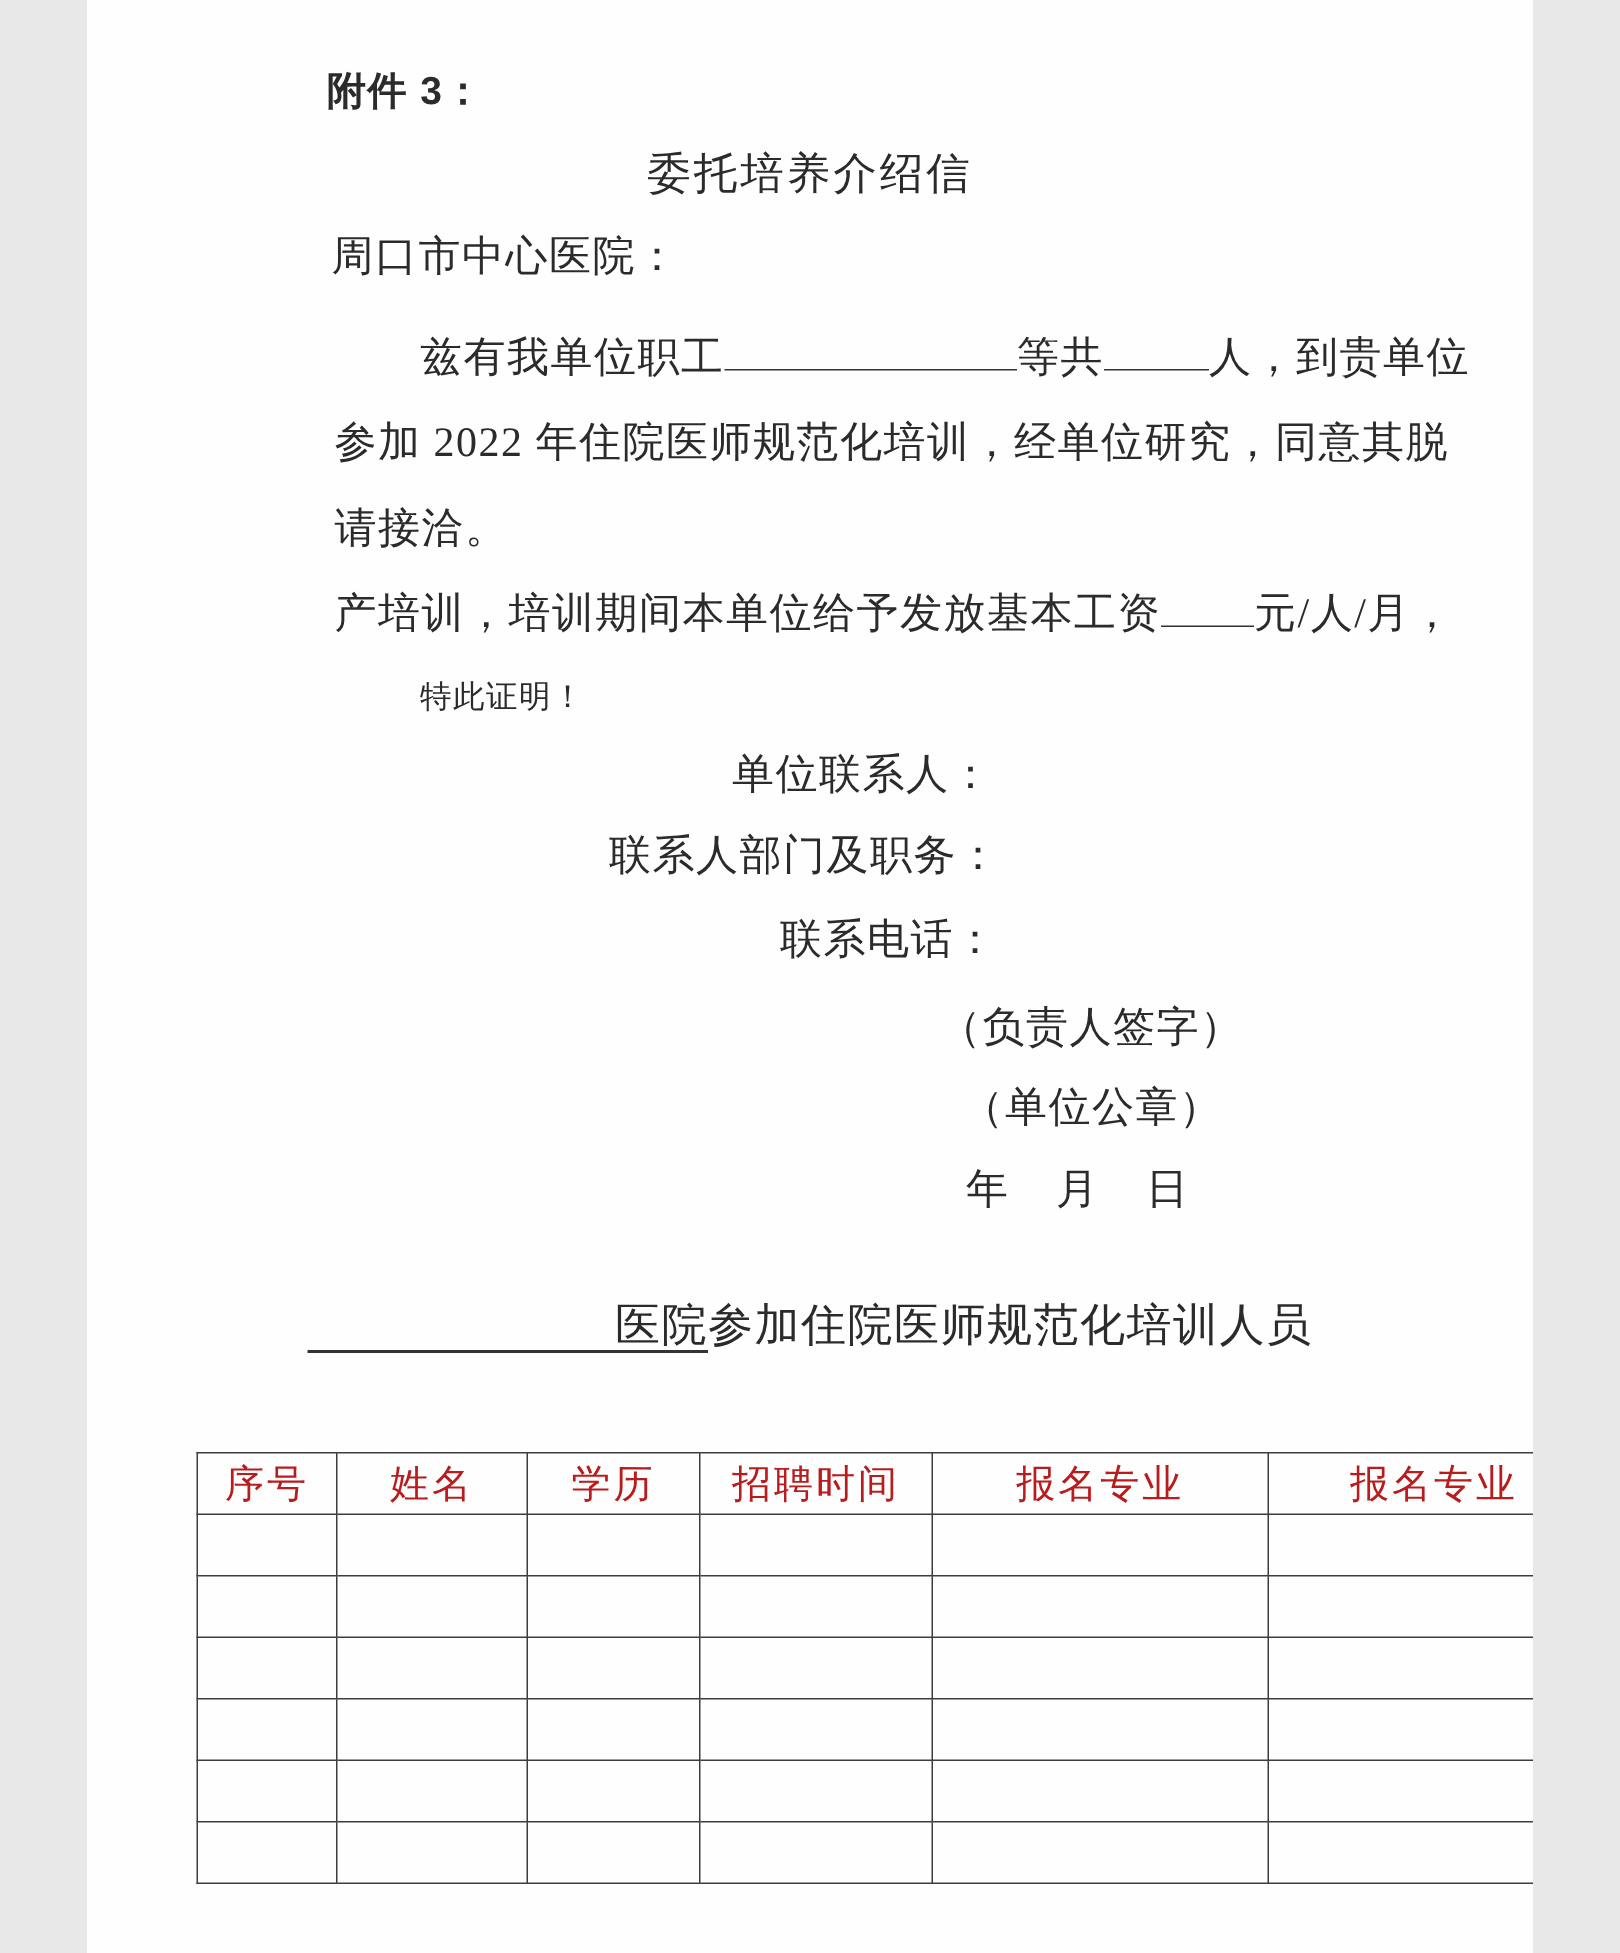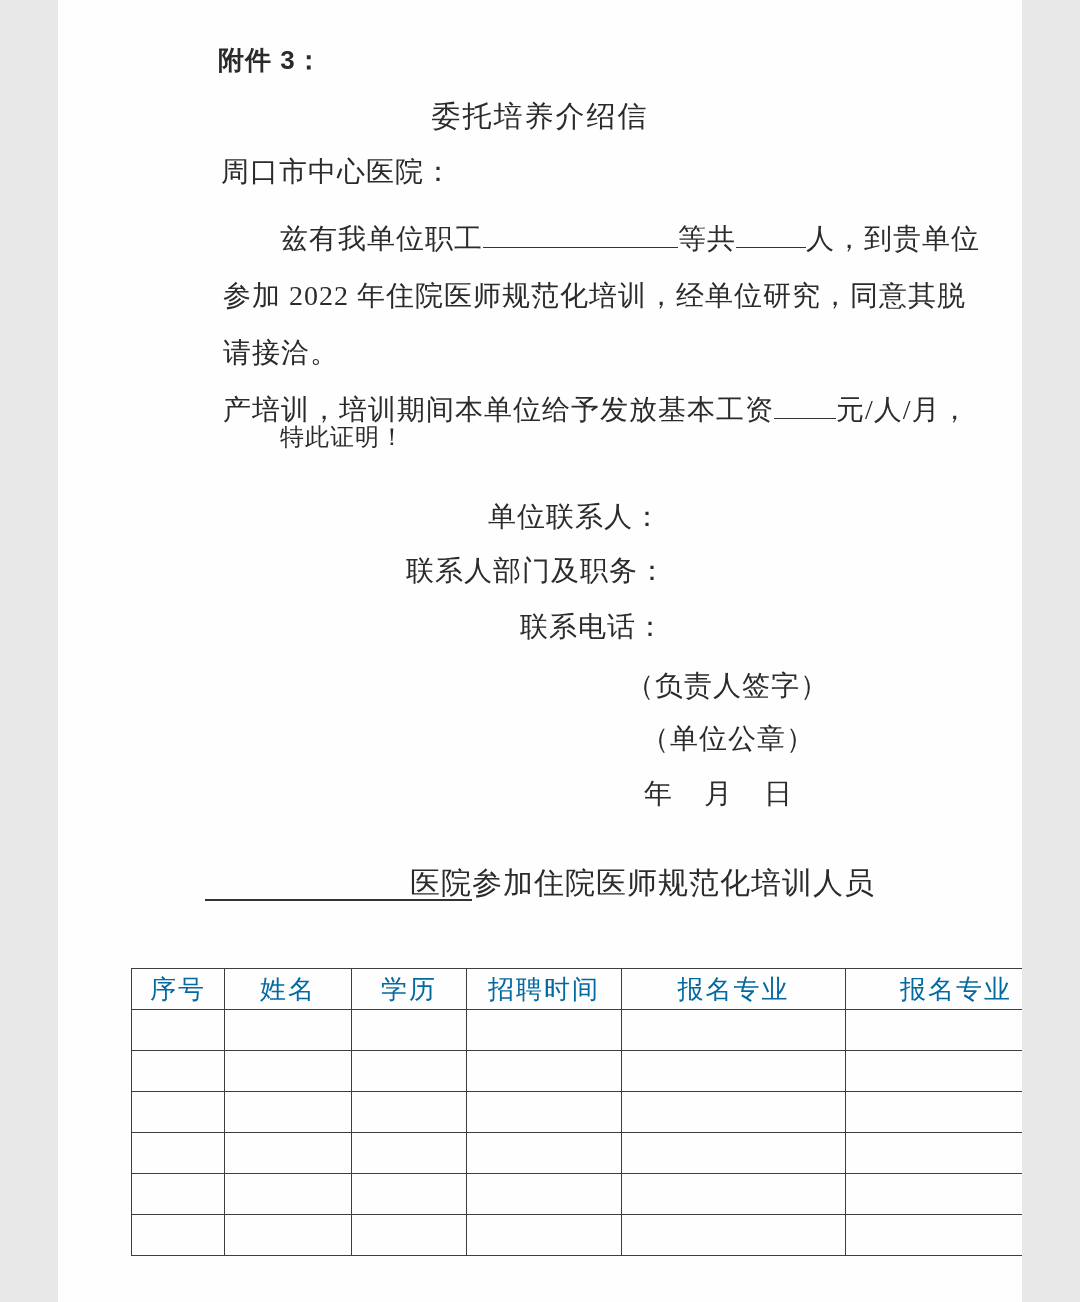--- a/index.html
+++ b/index.html
@@ -33,21 +33,21 @@
     display:inline-block;
     border-bottom:1.5px solid #333;
     height:1em;
     vertical-align:baseline;
   }
   .blank-a{width:195px;}
   .blank-b{width:70px;}
   .blank-c{width:62px;}
   .blank-d{width:205px;}
 
-  .statement{left:222px;top:424px;font-size:24px;letter-spacing:1px;}
+  .statement{left:222px;top:452px;font-size:21px;letter-spacing:1px;}
 
   .sig-line{position:absolute;font-size:28px;letter-spacing:1px;line-height:1.15;white-space:nowrap;}
   .sig-1{right:360px;top:501px;}
   .sig-2{right:355px;top:555px;}
   .sig-3{right:357px;top:611px;}
   .sig-4{right:193px;top:670px;}
   .sig-5{right:207px;top:723px;}
   .sig-6{right:228px;top:778px;letter-spacing:2px;}
 
   .roster-title{
@@ -67,21 +67,21 @@
     border-collapse:collapse;
     table-layout:fixed;
   }
   .roster-table td,.roster-table th{
     border:1.5px solid #3d3d3d;
     height:40px;
     padding:0;
     font-size:26px;font-weight:normal;
     letter-spacing:2px;
     text-align:center;vertical-align:middle;
-    color:#0369a1;
+    color:#b91c1c;
   }
 </style>
 </head>
 <body>
 
 <div class="page">
 
   <div class="abs attachment">附件 3：</div>
 
   <div class="abs letter-title">委托培养介绍信</div>

